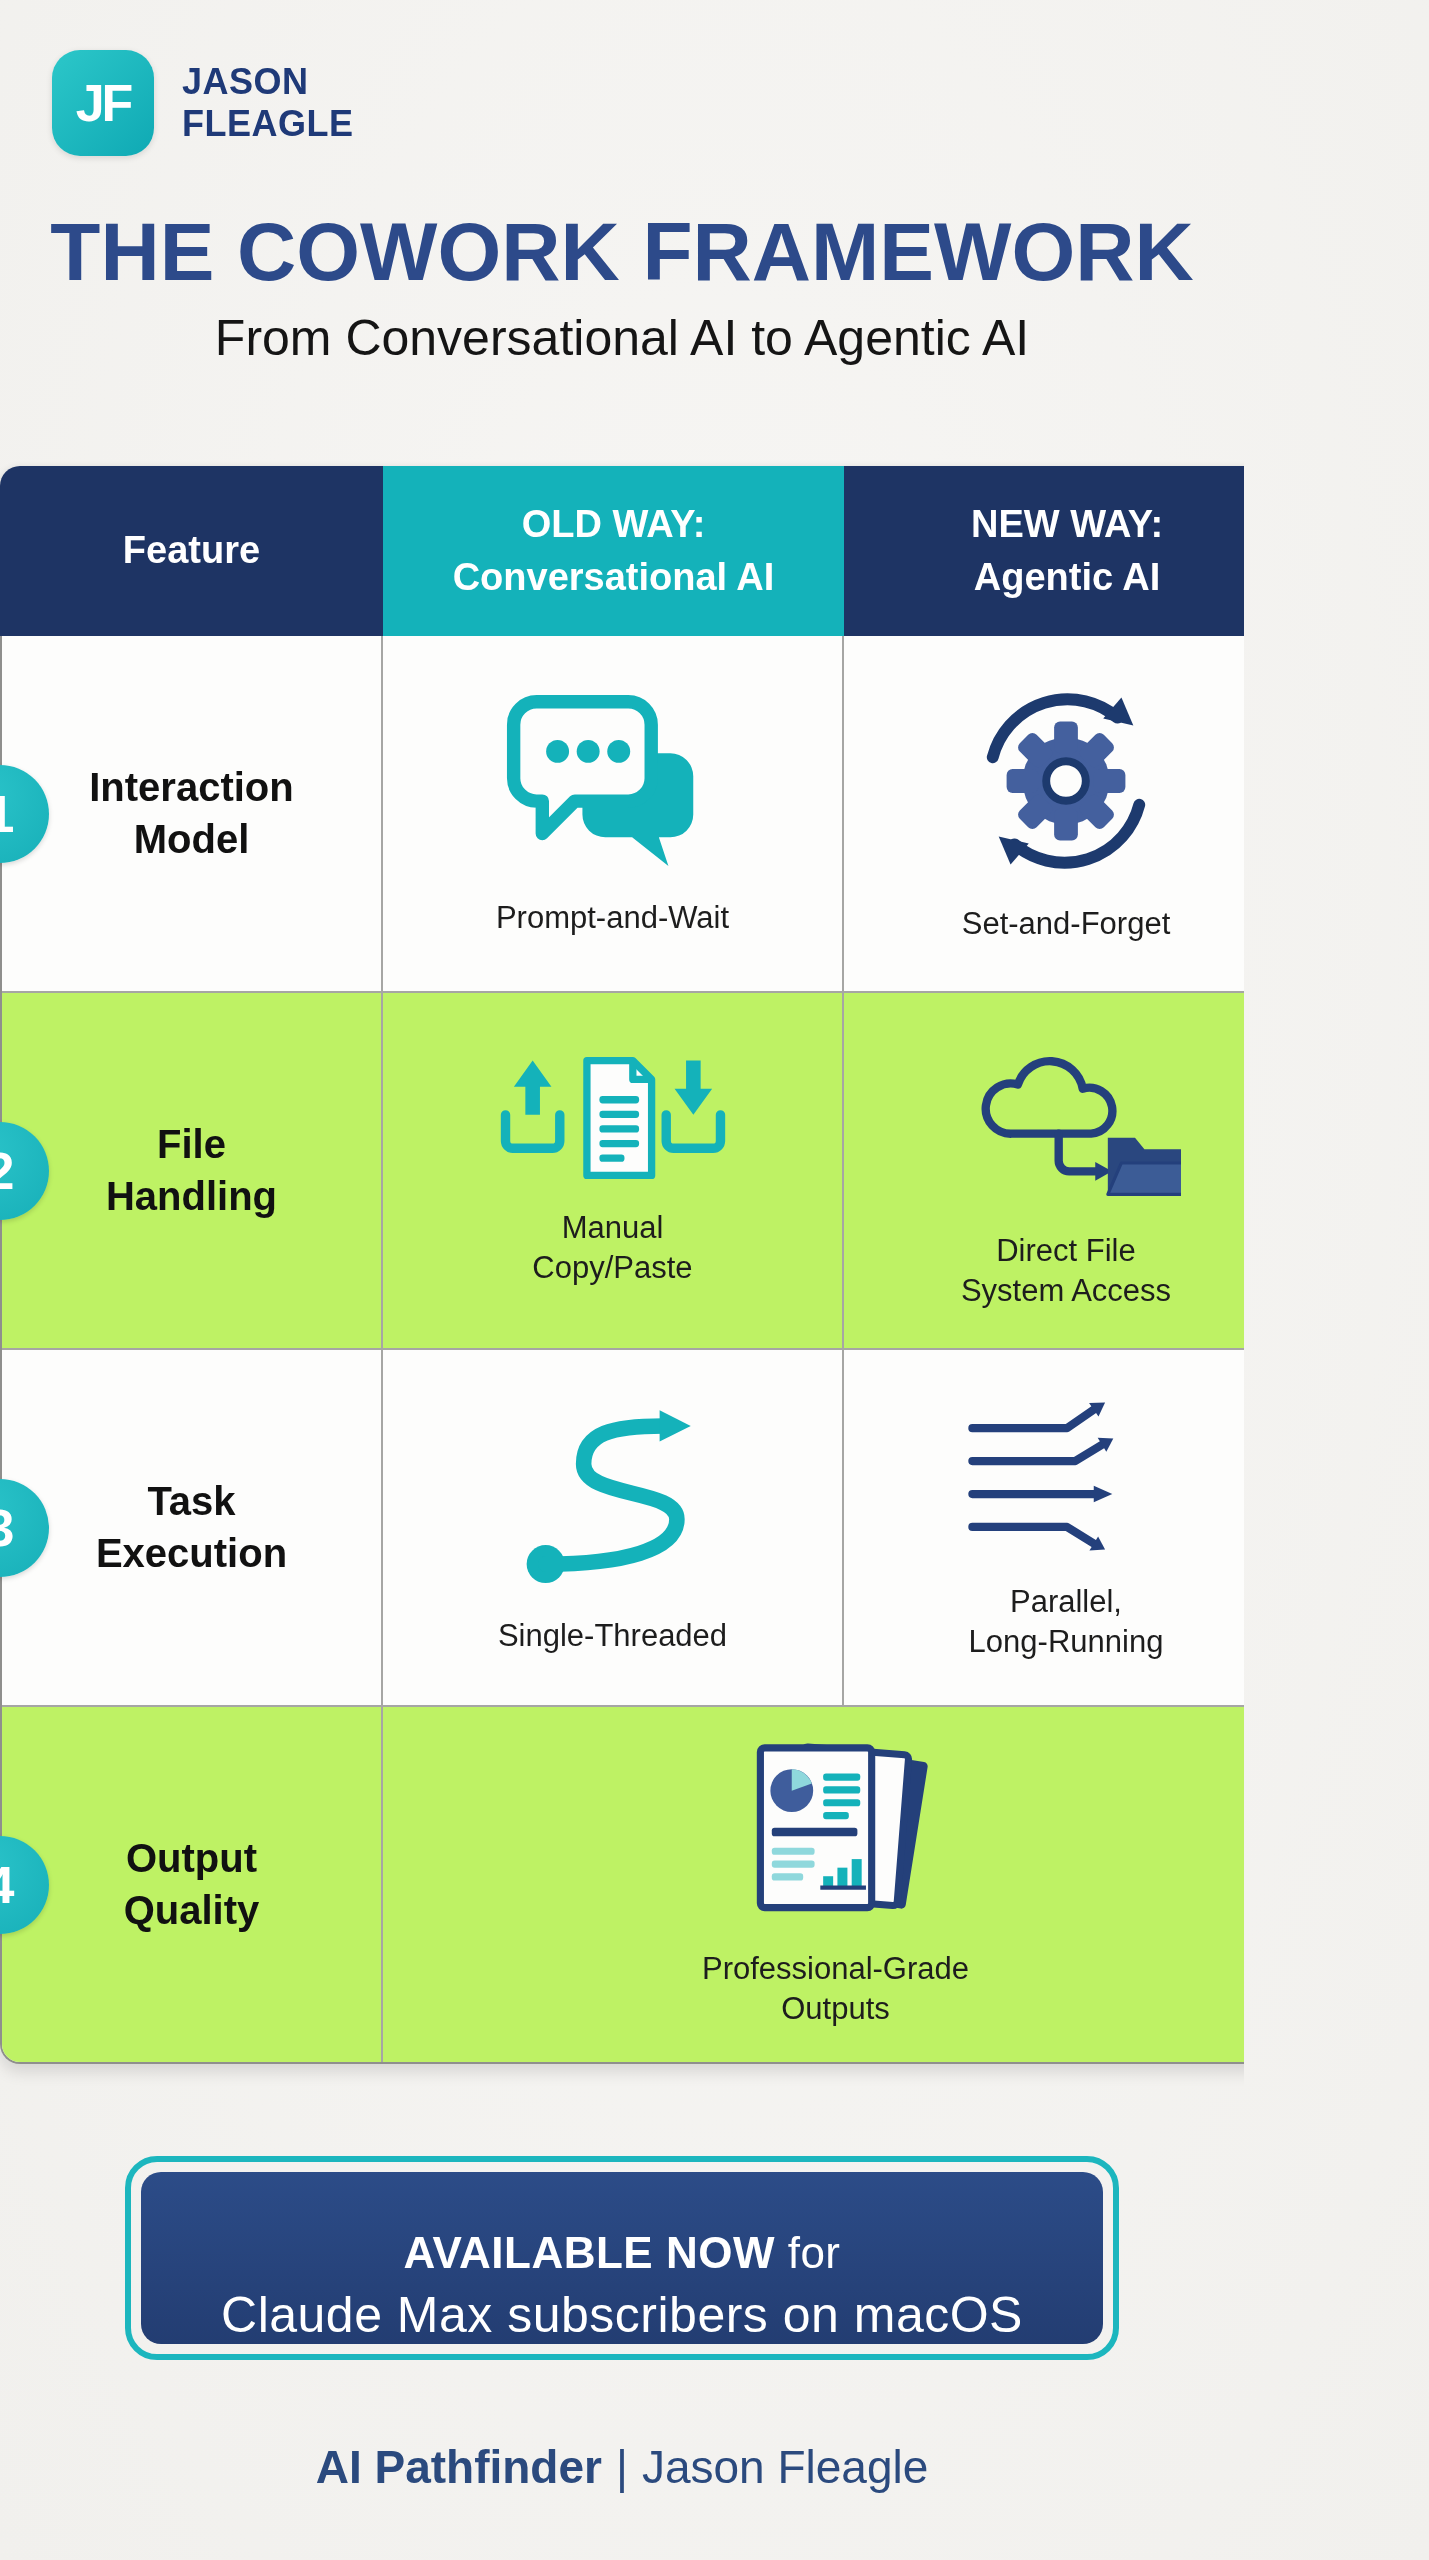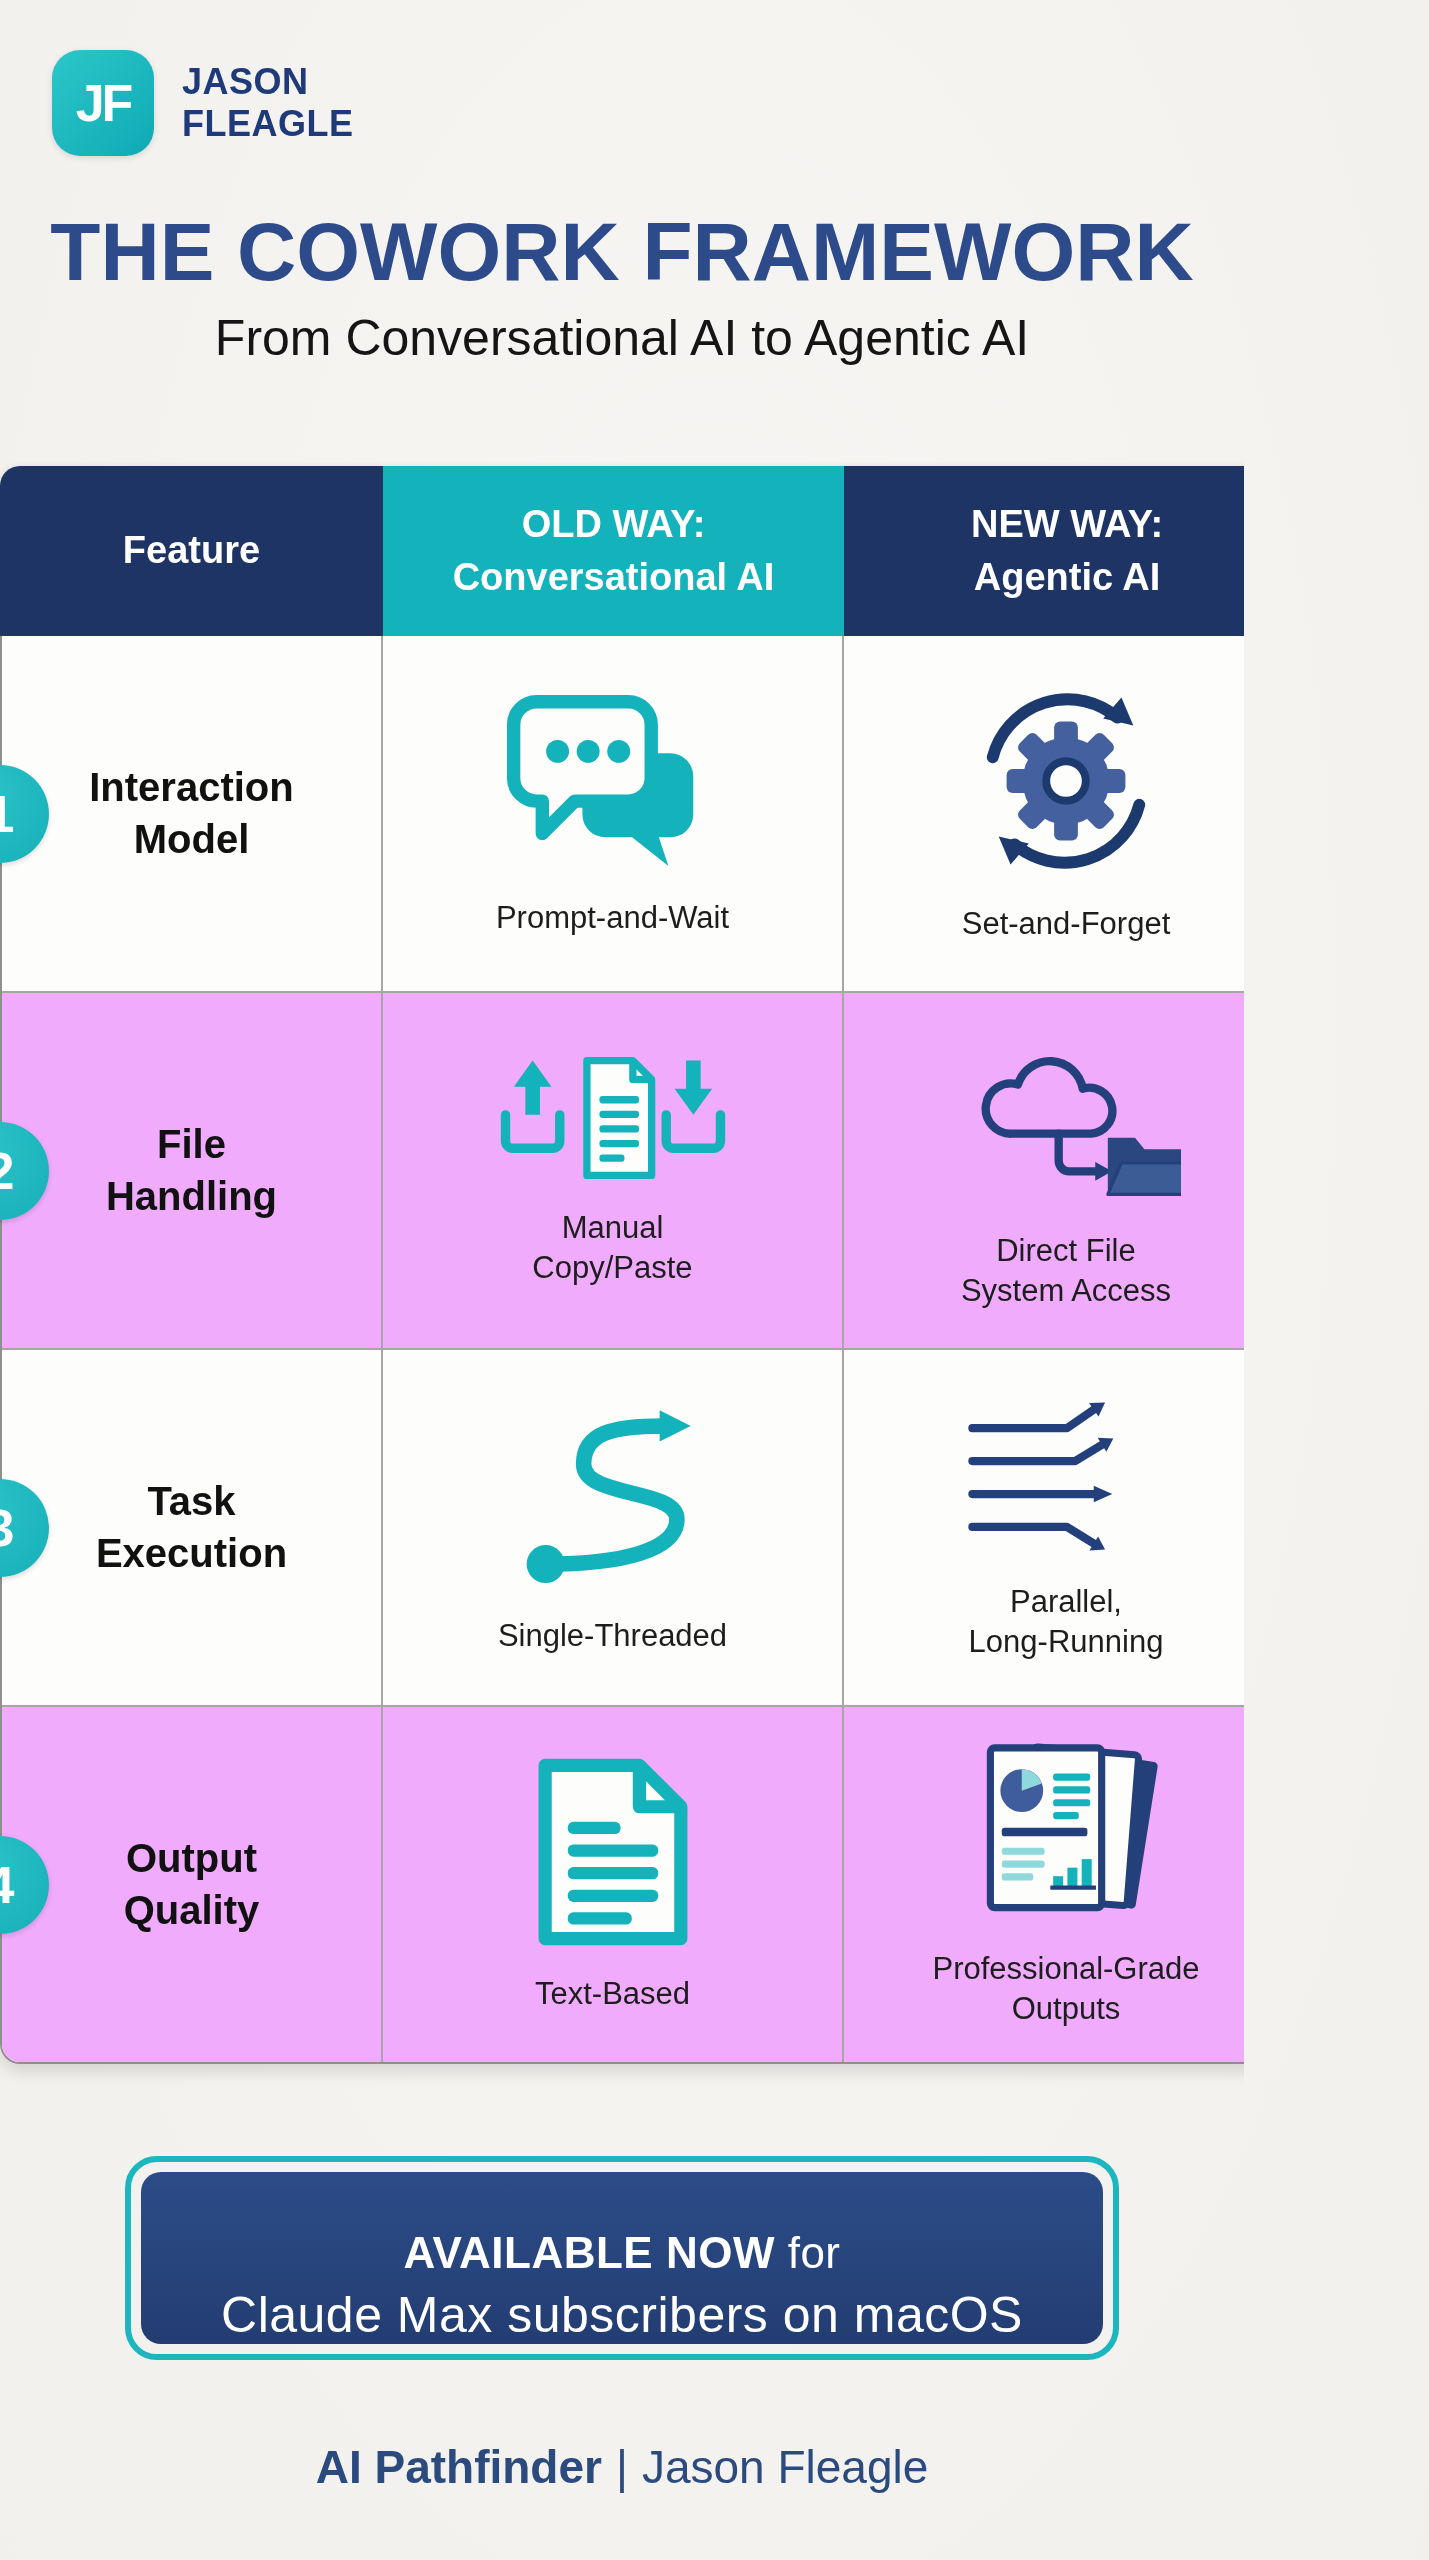--- a/index.html
+++ b/index.html
@@ -35,21 +35,21 @@
          box-shadow:0 3px 8px rgba(0,0,0,.18);}
   .th{display:flex;align-items:center;justify-content:center;color:#fff;
       font-weight:bold;font-size:38px;text-align:center;line-height:1.4;white-space:pre-line;}
   .th-feature{width:383px;background:#1e3464;}
   .th-old{width:461px;background:#14b2ba;}
   .th-new{flex:1;background:#1e3464;}
 
   .tbody{border:2px solid #8f8f8d;border-top:none;border-radius:0 0 20px 20px;
          overflow:hidden;background:#fdfdfc;box-shadow:0 8px 16px rgba(0,0,0,.12);}
   .tr{display:flex;height:355px;background:#fdfdfc;}
-  .tr.alt{background:#f0abfc;}
+  .tr.alt{background:#bef264;}
   .tr + .tr{border-top:2px solid #a6a6a4;}
   .td{display:flex;flex-direction:column;align-items:center;justify-content:center;gap:24px;box-sizing:border-box;}
   .td-feature{width:381px;border-right:2px solid #a6a6a4;}
   .td-old{width:461px;border-right:2px solid #a6a6a4;}
   .td-new{flex:1;}
   .feature-label{font-size:40px;font-weight:bold;color:#111;text-align:center;line-height:1.3;white-space:pre-line;}
   .cell-label{font-size:31px;color:#1d1d1d;text-align:center;line-height:1.3;white-space:pre-line;}
 
   .row-num{
     position:absolute;left:-49px;width:98px;height:98px;border-radius:50%;
@@ -215,34 +215,20 @@
           <div class="cell-label">Parallel,
 Long-Running</div>
         </div>
       </div>
 
       <div class="tr alt">
         <div class="td td-feature">
           <div class="feature-label">Output
 Quality</div>
         </div>
-        <div class="td td-old">
-          <svg viewBox="0 0 88 104" width="166" height="196">
-            <path d="M8 6 h50 l22 22 v70 h-72 z" fill="#fdfdfc" stroke="#14b2ba" stroke-width="7" stroke-linejoin="round"></path>
-            <path d="M58 6 v22 h22" fill="none" stroke="#14b2ba" stroke-width="7" stroke-linejoin="round"></path>
-            <g fill="#14b2ba">
-              <rect x="20" y="36" width="28" height="6.5" rx="3"></rect>
-              <rect x="20" y="48" width="48" height="6.5" rx="3"></rect>
-              <rect x="20" y="60" width="48" height="6.5" rx="3"></rect>
-              <rect x="20" y="72" width="48" height="6.5" rx="3"></rect>
-              <rect x="20" y="84" width="34" height="6.5" rx="3"></rect>
-            </g>
-          </svg>
-          <div class="cell-label">Text-Based</div>
-        </div>
         <div class="td td-new">
           <svg viewBox="0 0 150 130" width="214" height="186">
             <rect x="58" y="10" width="74" height="104" rx="3" fill="#24407a" transform="rotate(9 95 62)"></rect>
             <rect x="48" y="8" width="74" height="106" rx="3" fill="#fdfdfc" stroke="#24407a" stroke-width="5" transform="rotate(4.5 85 61)"></rect>
             <rect x="22" y="6" width="78" height="112" rx="3" fill="#fdfdfc" stroke="#24407a" stroke-width="5"></rect>
             <circle cx="44" cy="36" r="15" fill="#3f5d9c"></circle>
             <path d="M44 36 L44 21 A15 15 0 0 1 58 31 z" fill="#8fd8dc"></path>
             <g fill="#14b2ba">
               <rect x="66" y="24" width="26" height="5" rx="2"></rect>
               <rect x="66" y="33" width="26" height="5" rx="2"></rect>

